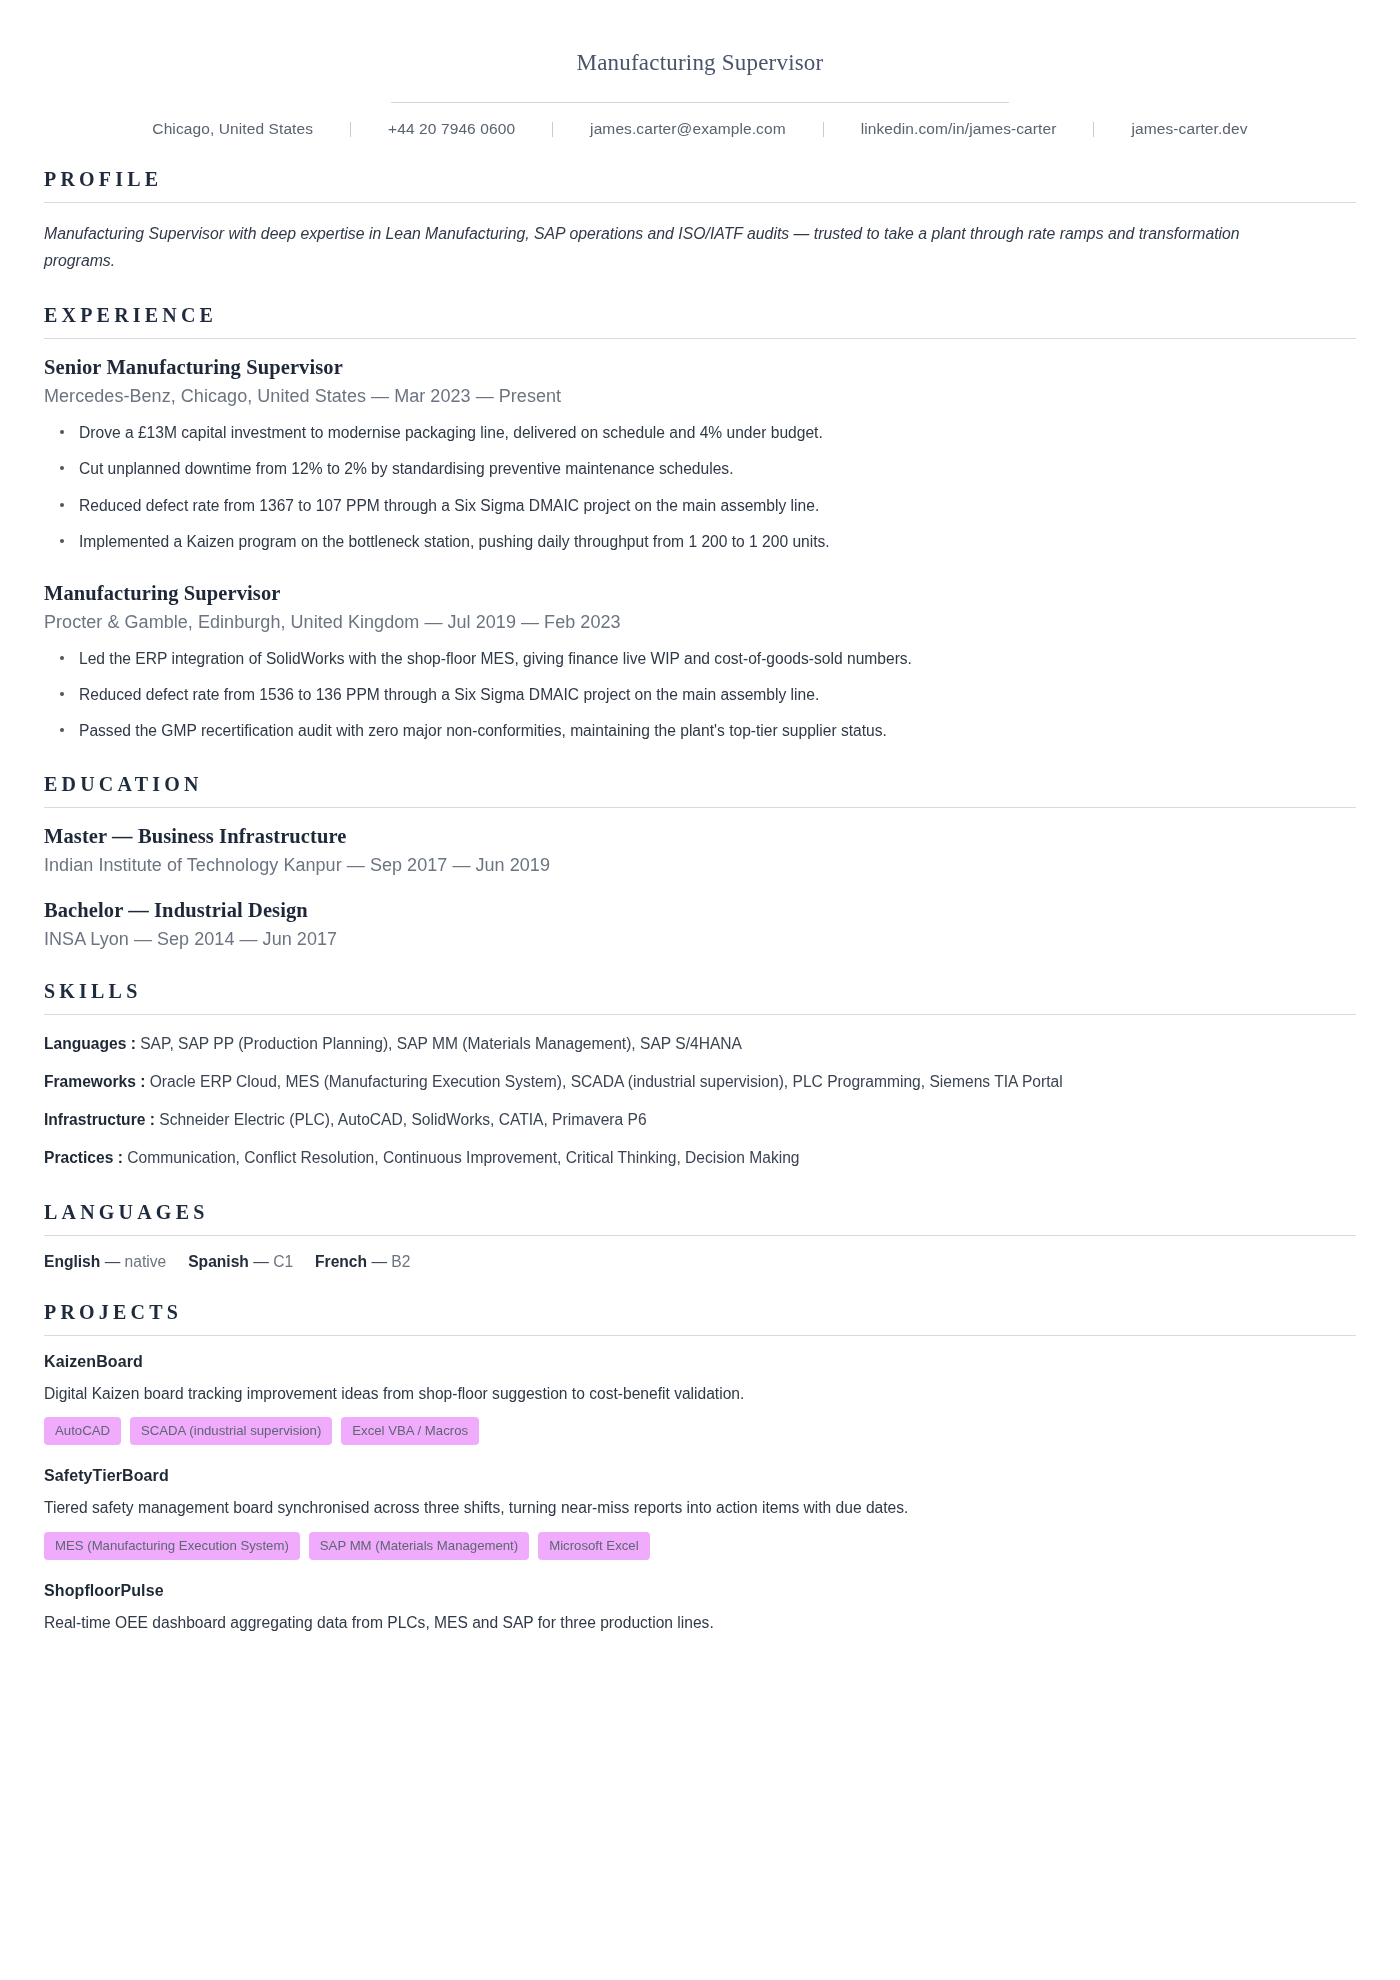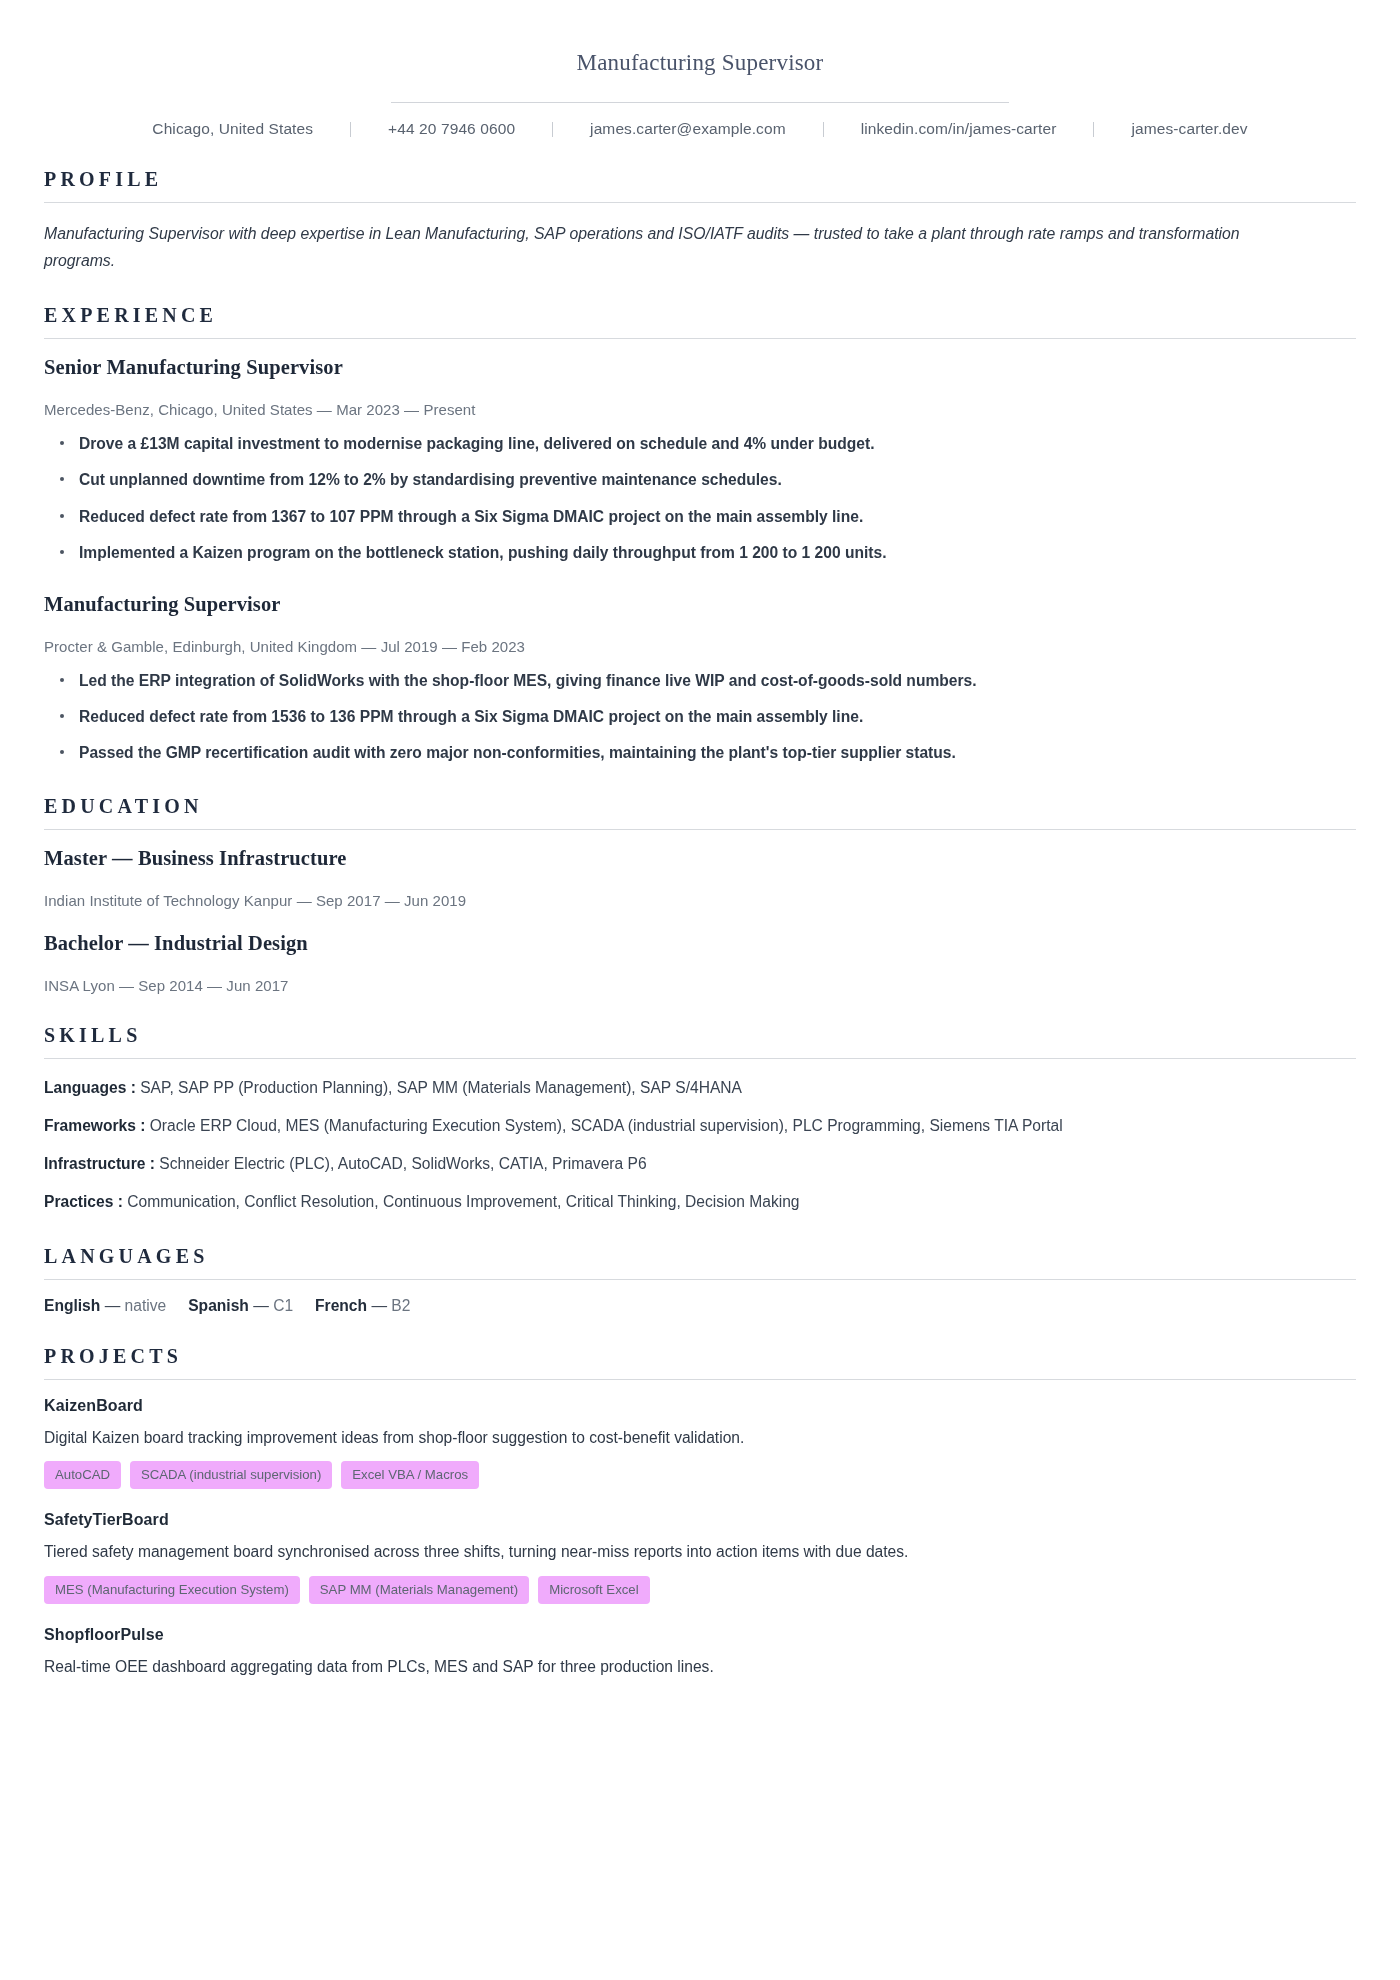--- a/index.html
+++ b/index.html
@@ -93,30 +93,29 @@
   .entry { margin-top: 4px; }
   .entry + .entry { margin-top: 28px; }
   .entry-title {
     font-family: "Liberation Serif", serif;
     font-weight: 700;
     font-size: 20.5px;
     color: #1e2838;
     letter-spacing: 0.1px;
   }
   .entry-meta {
-    margin-top: 22px;
-    font-size: 15px;
+    margin-top: 7px;
+    font-size: 18px;
     color: #6b7480;
     letter-spacing: 0.05px;
   }
   ul.bullets {
     margin: 14px 0 0 0;
     padding: 0 0 0 26px;
     list-style: none;
-    font-weight: bold;
   }
   ul.bullets li {
     position: relative;
     font-size: 15.6px;
     line-height: 1.55;
     color: #2f3947;
     padding: 0 0 0 9px;
     margin-bottom: 12px;
   }
   ul.bullets li:last-child { margin-bottom: 0; }

